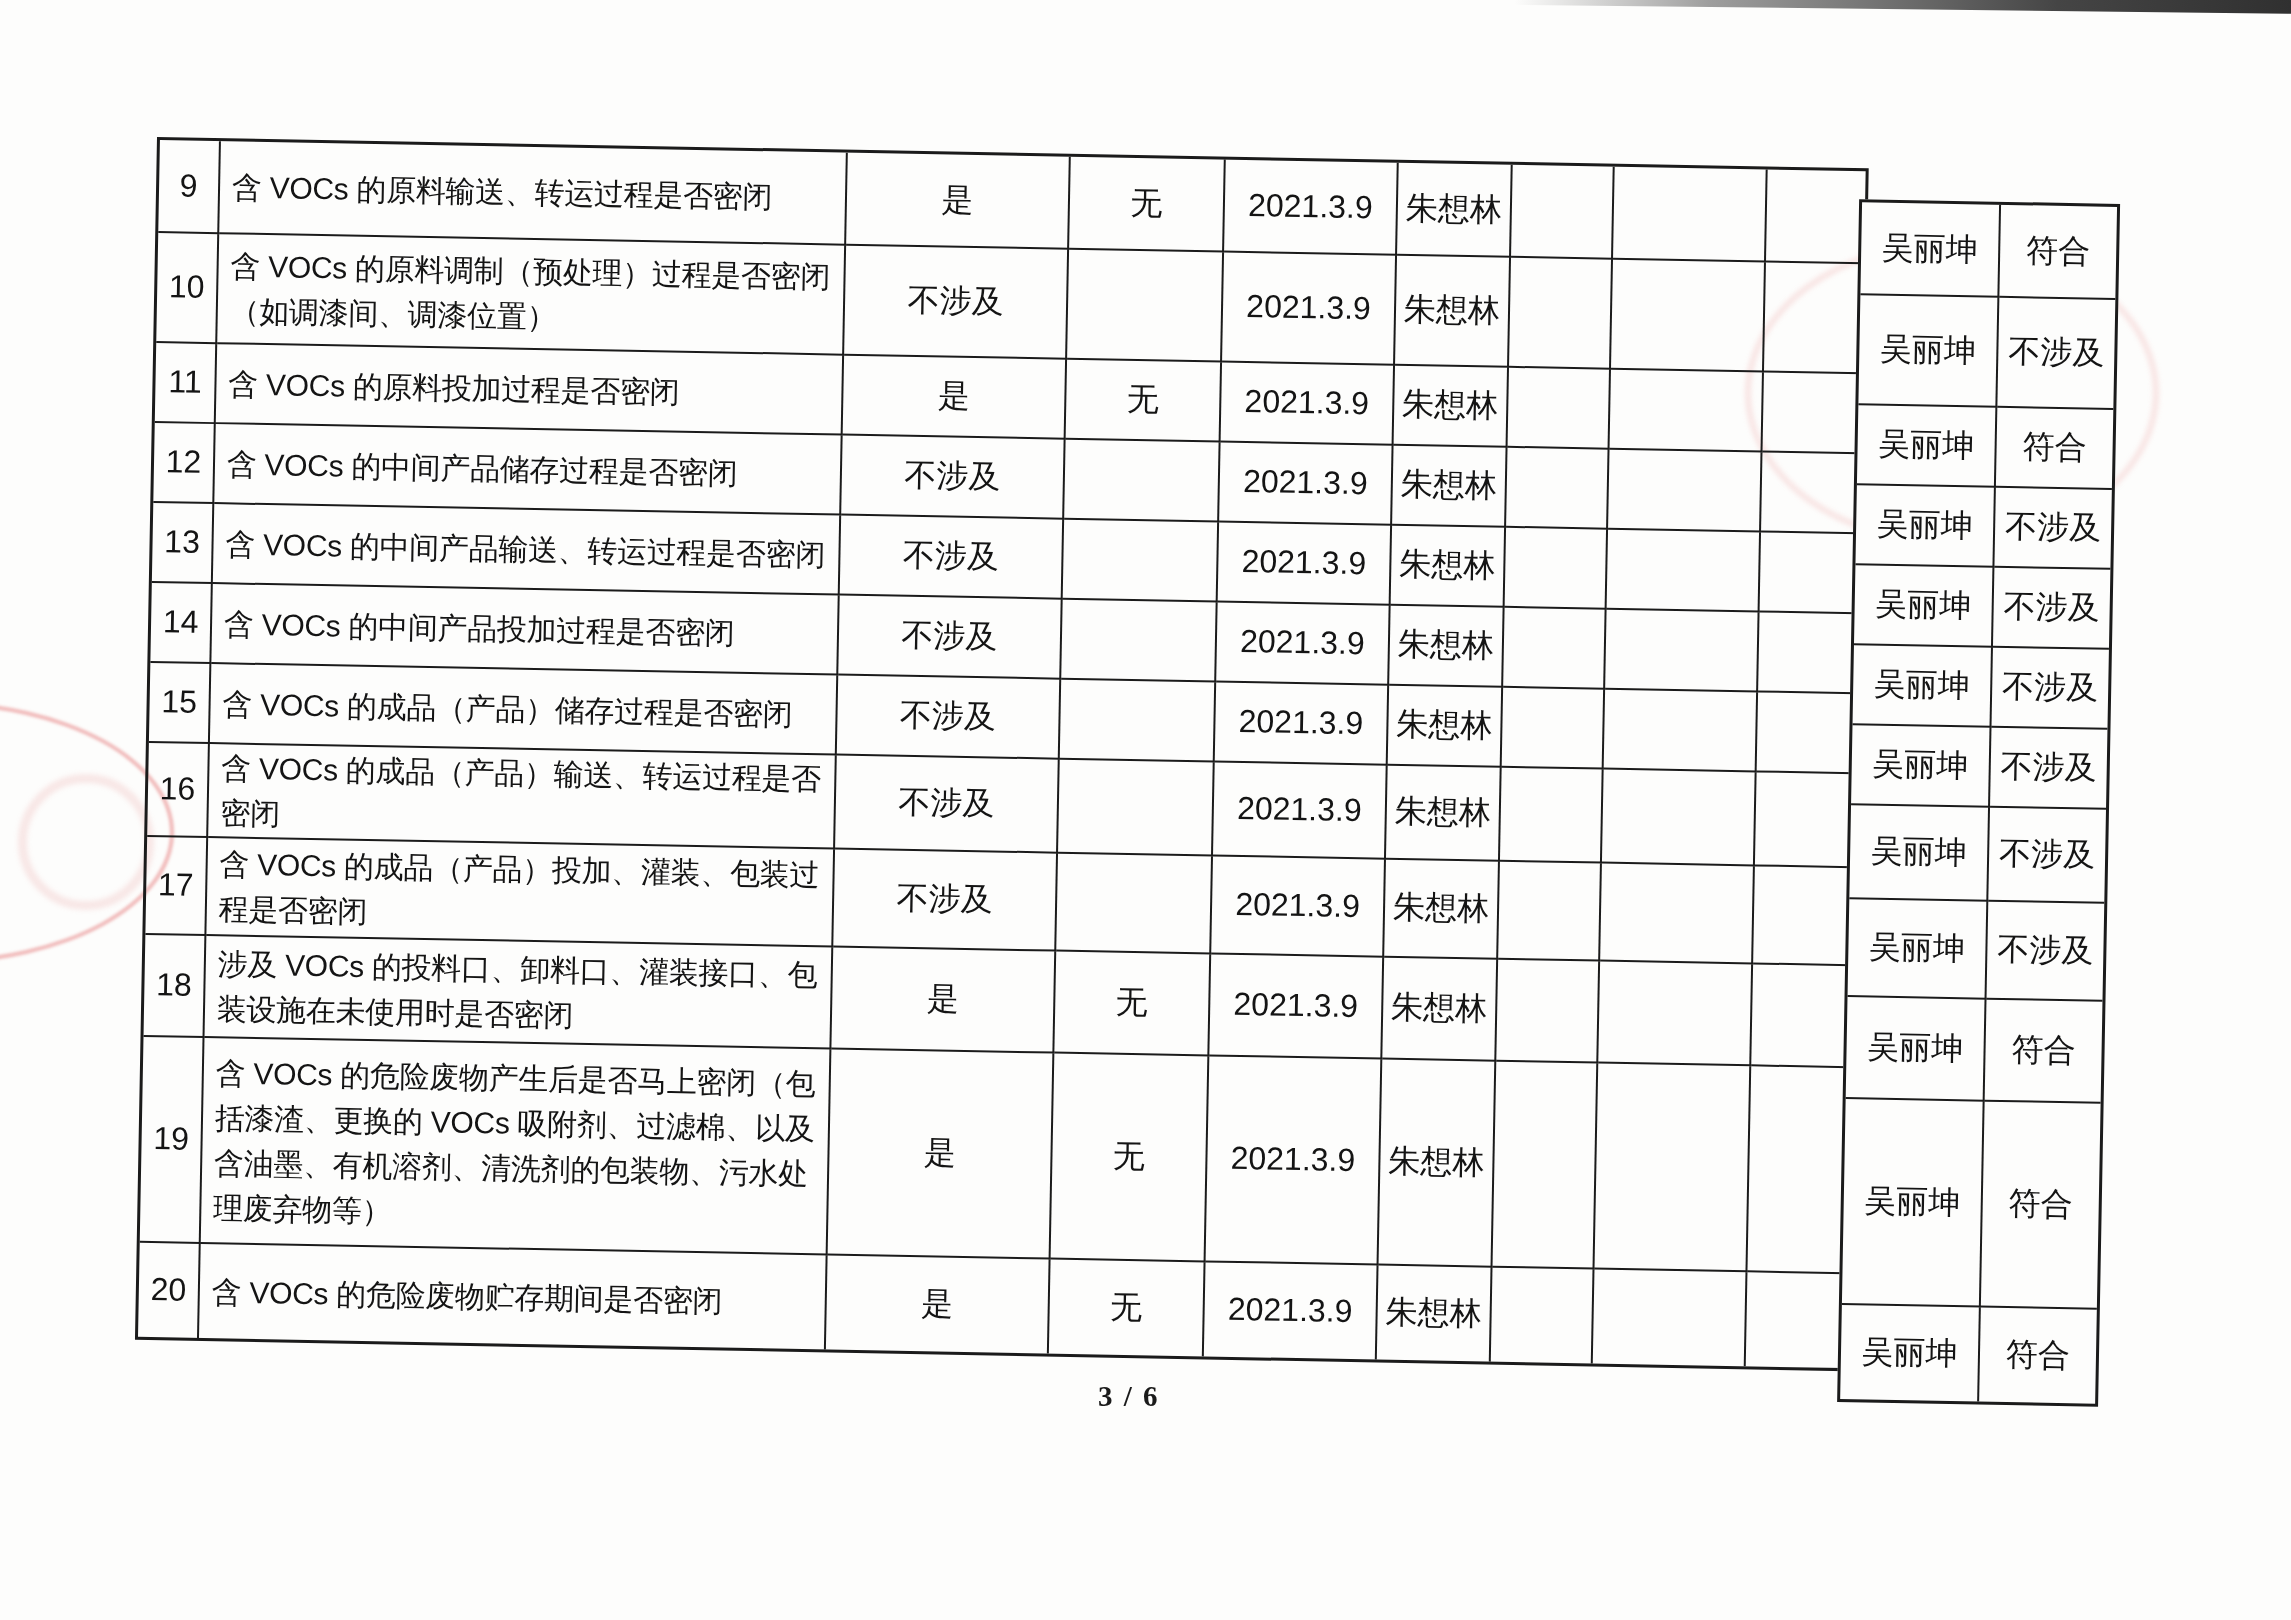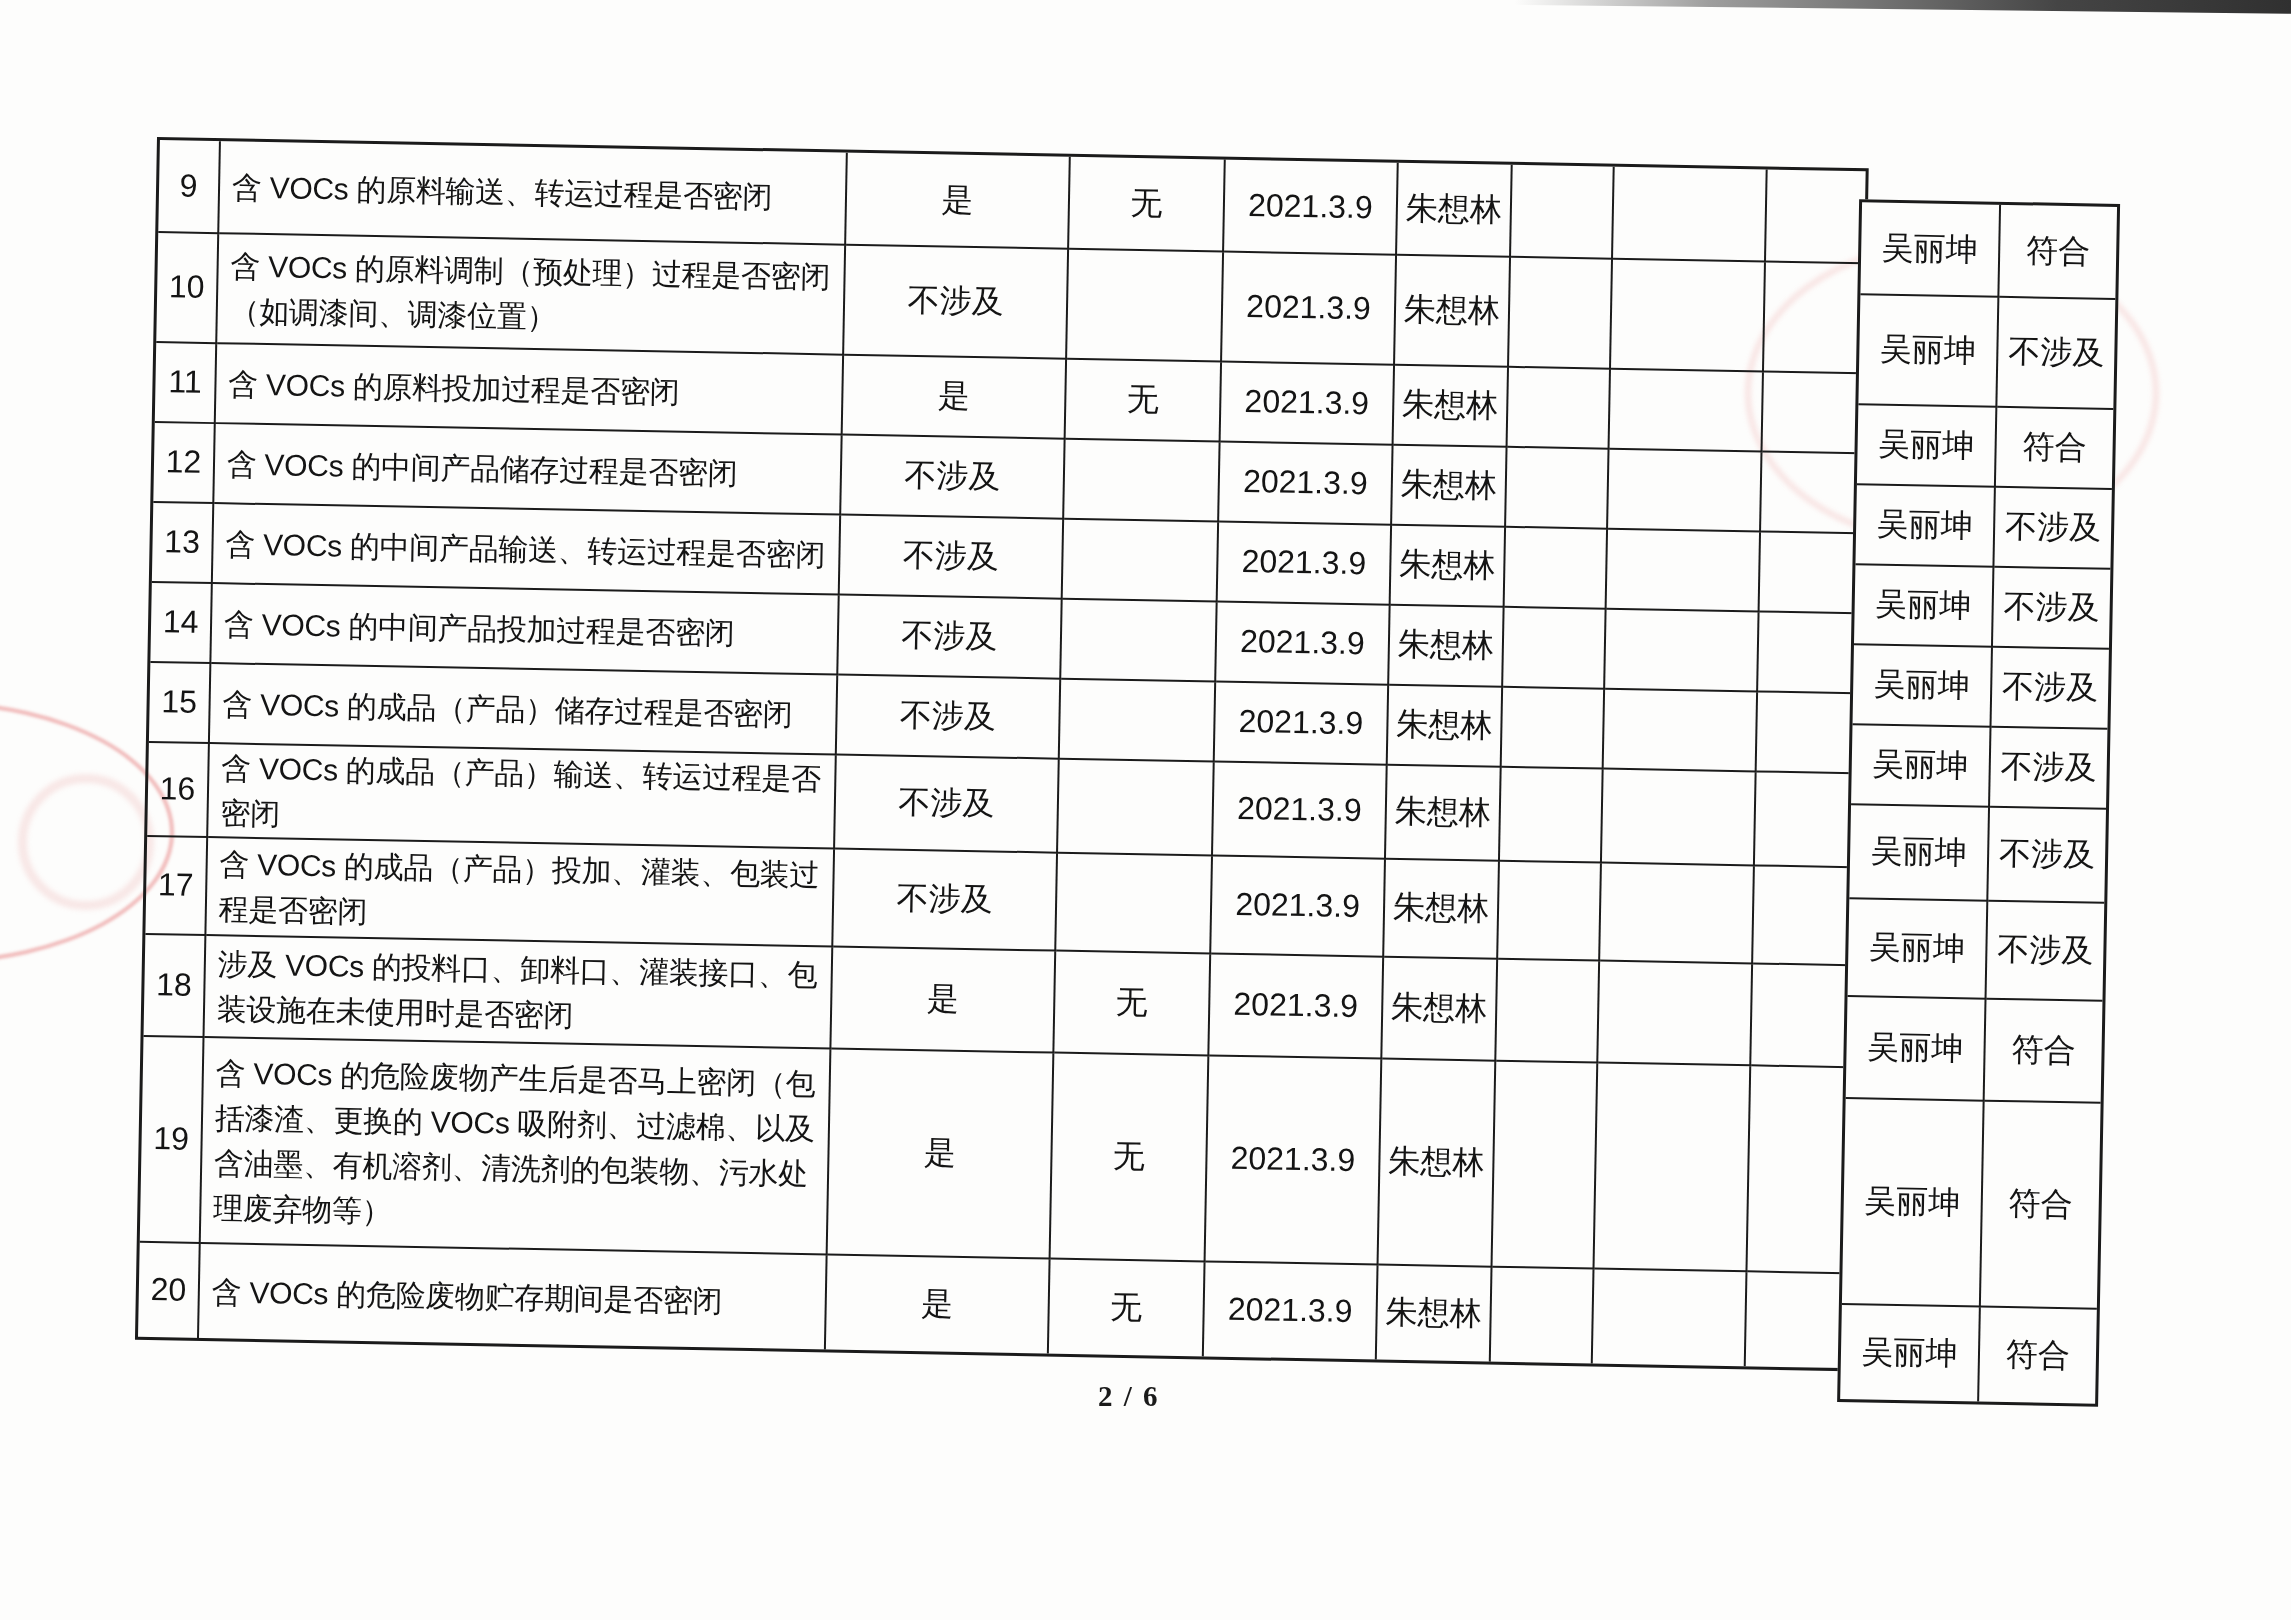--- a/index.html
+++ b/index.html
@@ -211,14 +211,14 @@
       <div class="cell no-r" style="height: 98px;">不涉及</div>
       <div class="cell" style="height: 102px;">吴丽坤</div>
       <div class="cell no-r" style="height: 102px;">符合</div>
       <div class="cell" style="height: 206px;">吴丽坤</div>
       <div class="cell no-r" style="height: 206px;">符合</div>
       <div class="cell no-b" style="height: 94px;">吴丽坤</div>
       <div class="cell no-r no-b" style="height: 94px;">符合</div>
     </div>
 </div>
 
-<div class="page-number">2 / 6</div>
+<div class="page-number">3 / 6</div>
 
 
 </body></html>

